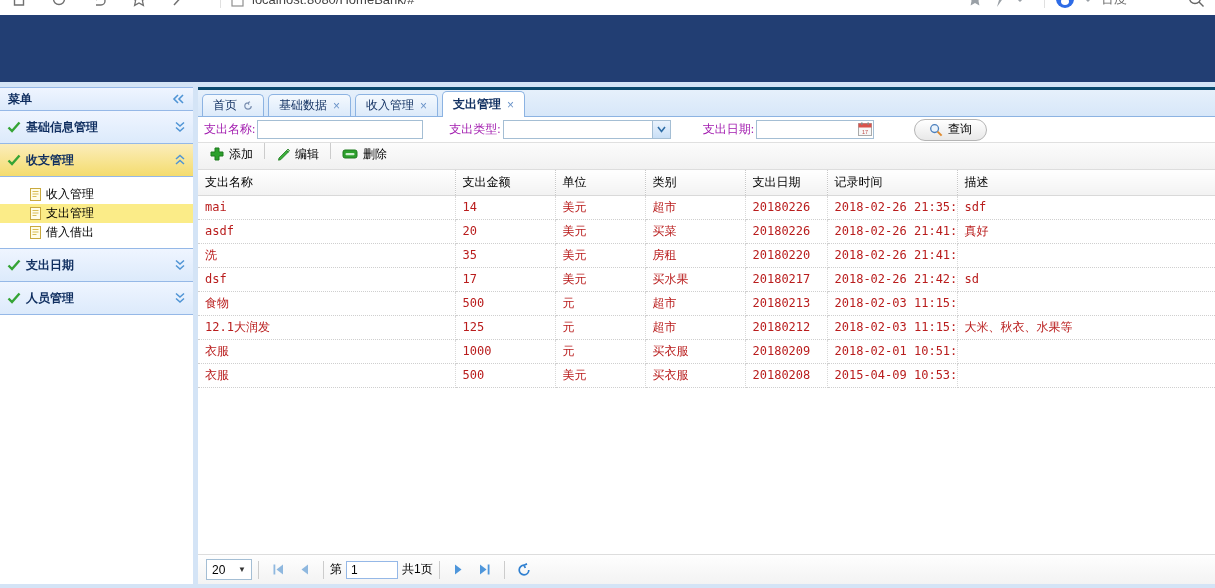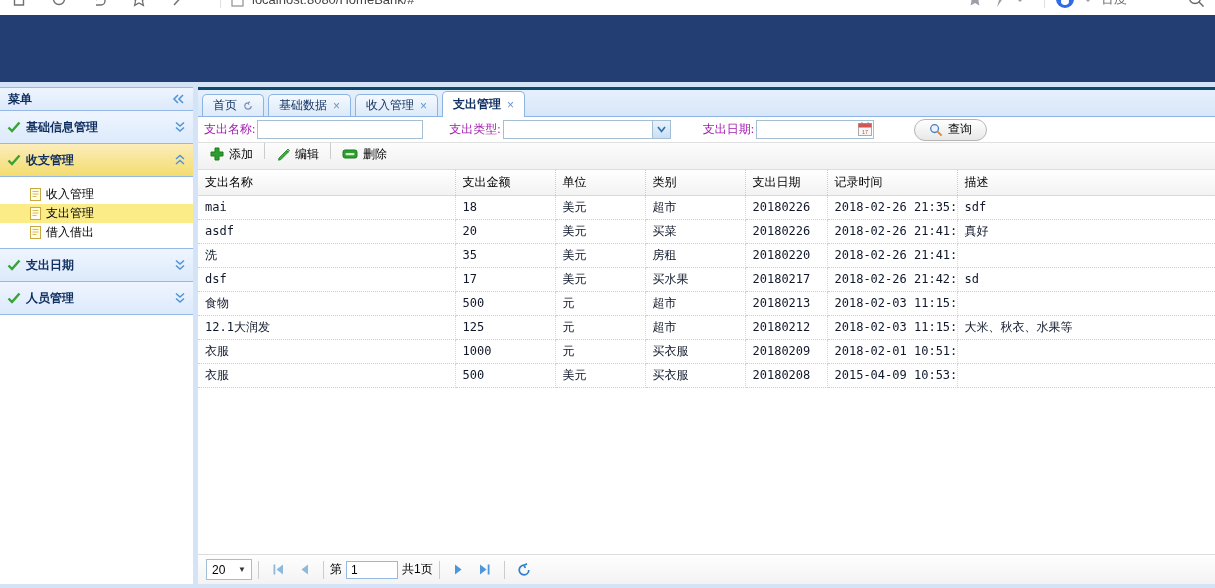--- a/index.html
+++ b/index.html
@@ -81,21 +81,21 @@
 
   
   .grid-area { flex:1; overflow:hidden; background:#fff; }
   table.grid { width:100%; border-collapse:collapse; table-layout:fixed; }
   table.grid th { height:25px; font-weight:normal; text-align:left; padding:0 0 0 7px;
     background:linear-gradient(#FFFFFF,#F2F2F2); border-bottom:1px solid #D9D9D9;
     border-right:1px dotted #C8C8C8; color:#000; cursor:pointer; white-space:nowrap; overflow:hidden; }
   table.grid th:last-child { border-right:none; }
   table.grid td { height:24px; padding:0 0 0 7px; border-bottom:1px dotted #CFCFCF;
     border-right:1px dotted #D8D8D8; font-family:"DejaVu Sans Mono","DejaVu Sans",monospace;
-    font-size:12px; color:#0f172a; white-space:nowrap; overflow:hidden; }
+    font-size:12px; color:#b91c1c; white-space:nowrap; overflow:hidden; }
   table.grid td:last-child { border-right:none; }
 
   
   .pager { height:30px; flex:0 0 auto; border-top:1px solid #DDD;
     background:linear-gradient(#FEFEFE,#F3F3F3); display:flex; align-items:center; padding-left:8px; }
   .psize { width:46px; height:21px; border:1px solid #A4BED4; background:#fff; display:flex;
     align-items:center; justify-content:space-between; padding:0 5px; cursor:pointer; }
   .psize .caret { font-size:8px; color:#333; }
   .pctl { width:26px; height:22px; display:flex; align-items:center; justify-content:center; cursor:pointer; }
   .psep { width:1px; height:18px; background:#CCC; margin:0 6px; }
@@ -366,21 +366,21 @@
               <th>单位</th>
               <th>类别</th>
               <th>支出日期</th>
               <th>记录时间</th>
               <th>描述</th>
             </tr>
           </thead>
           <tbody>
               <tr>
                 <td>mai</td>
-                <td>18</td>
+                <td>14</td>
                 <td>美元</td>
                 <td>超市</td>
                 <td>20180226</td>
                 <td>2018-02-26 21:35:36</td>
                 <td>sdf</td>
               </tr>
               <tr>
                 <td>asdf</td>
                 <td>20</td>
                 <td>美元</td>

